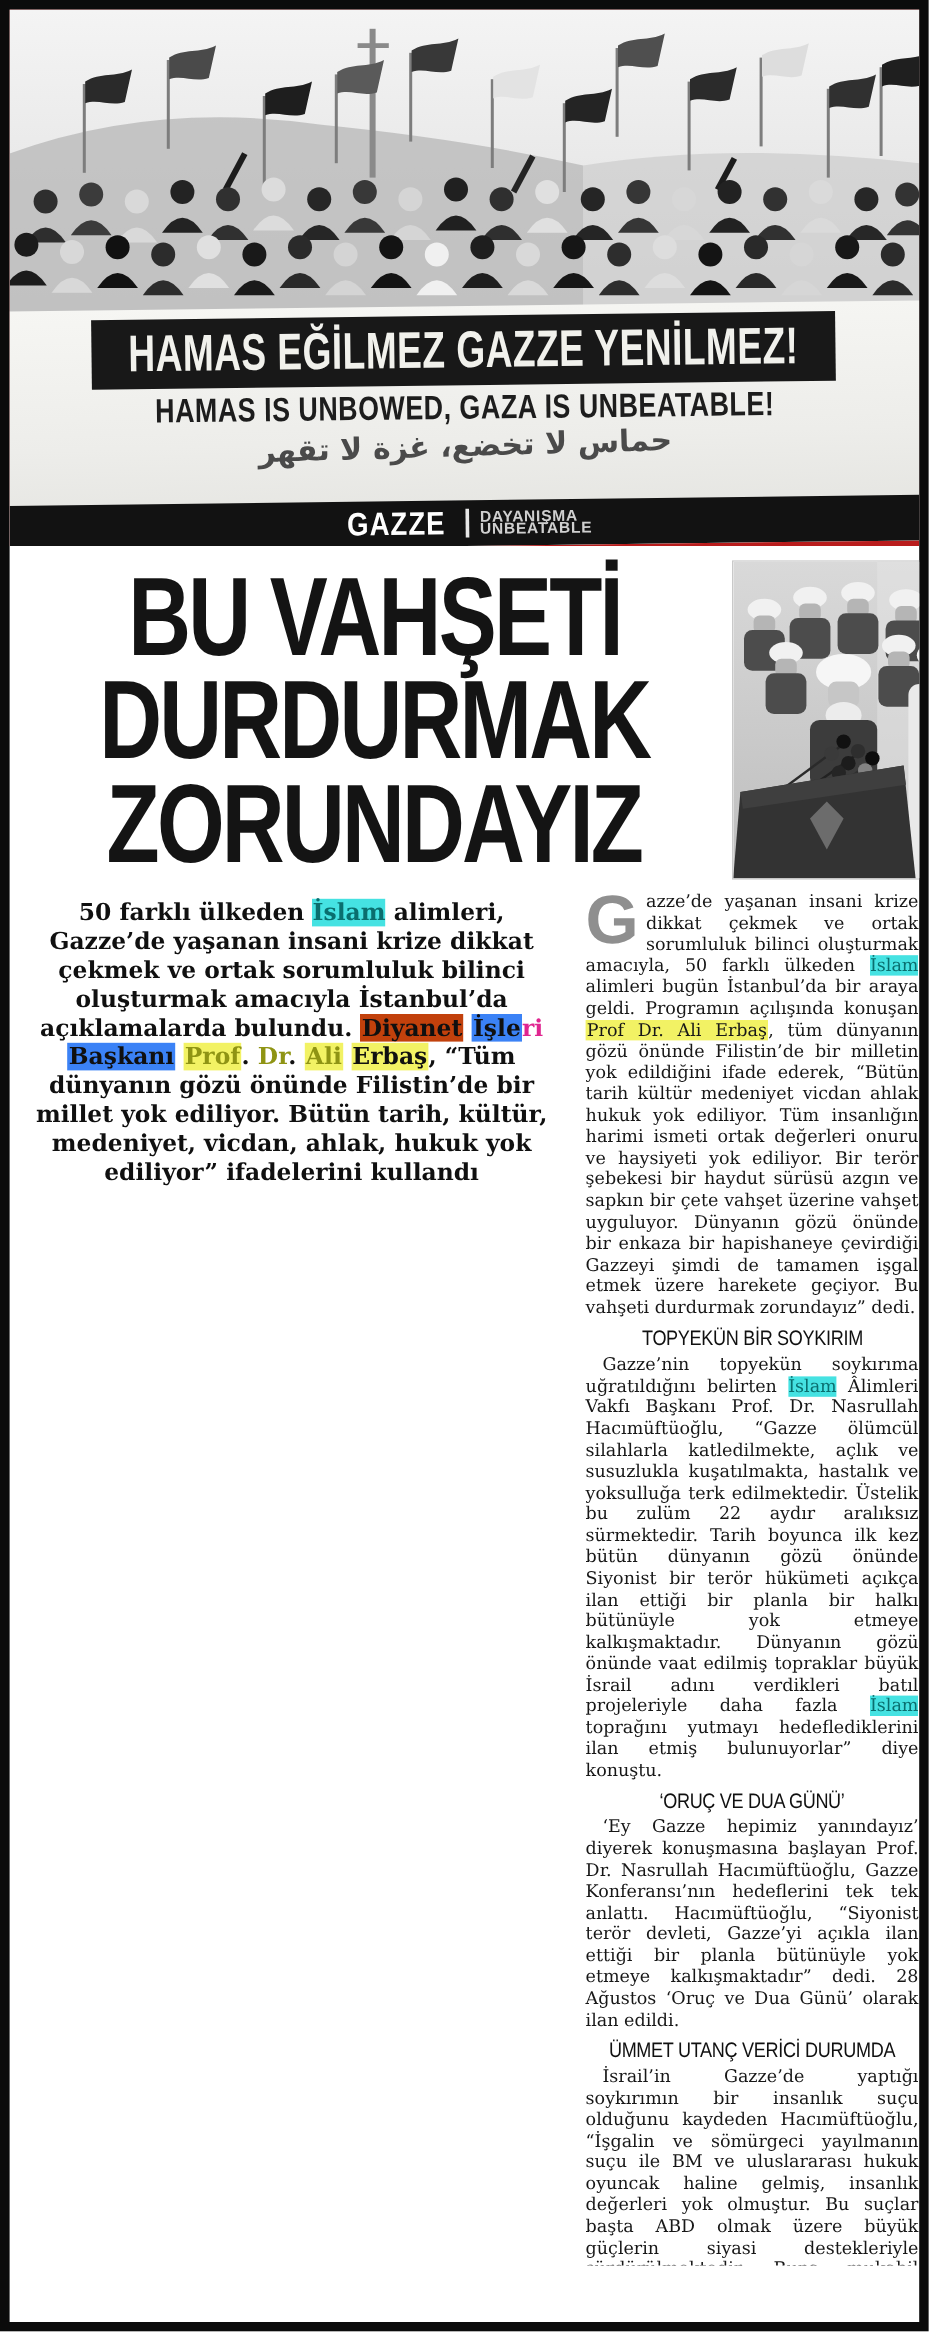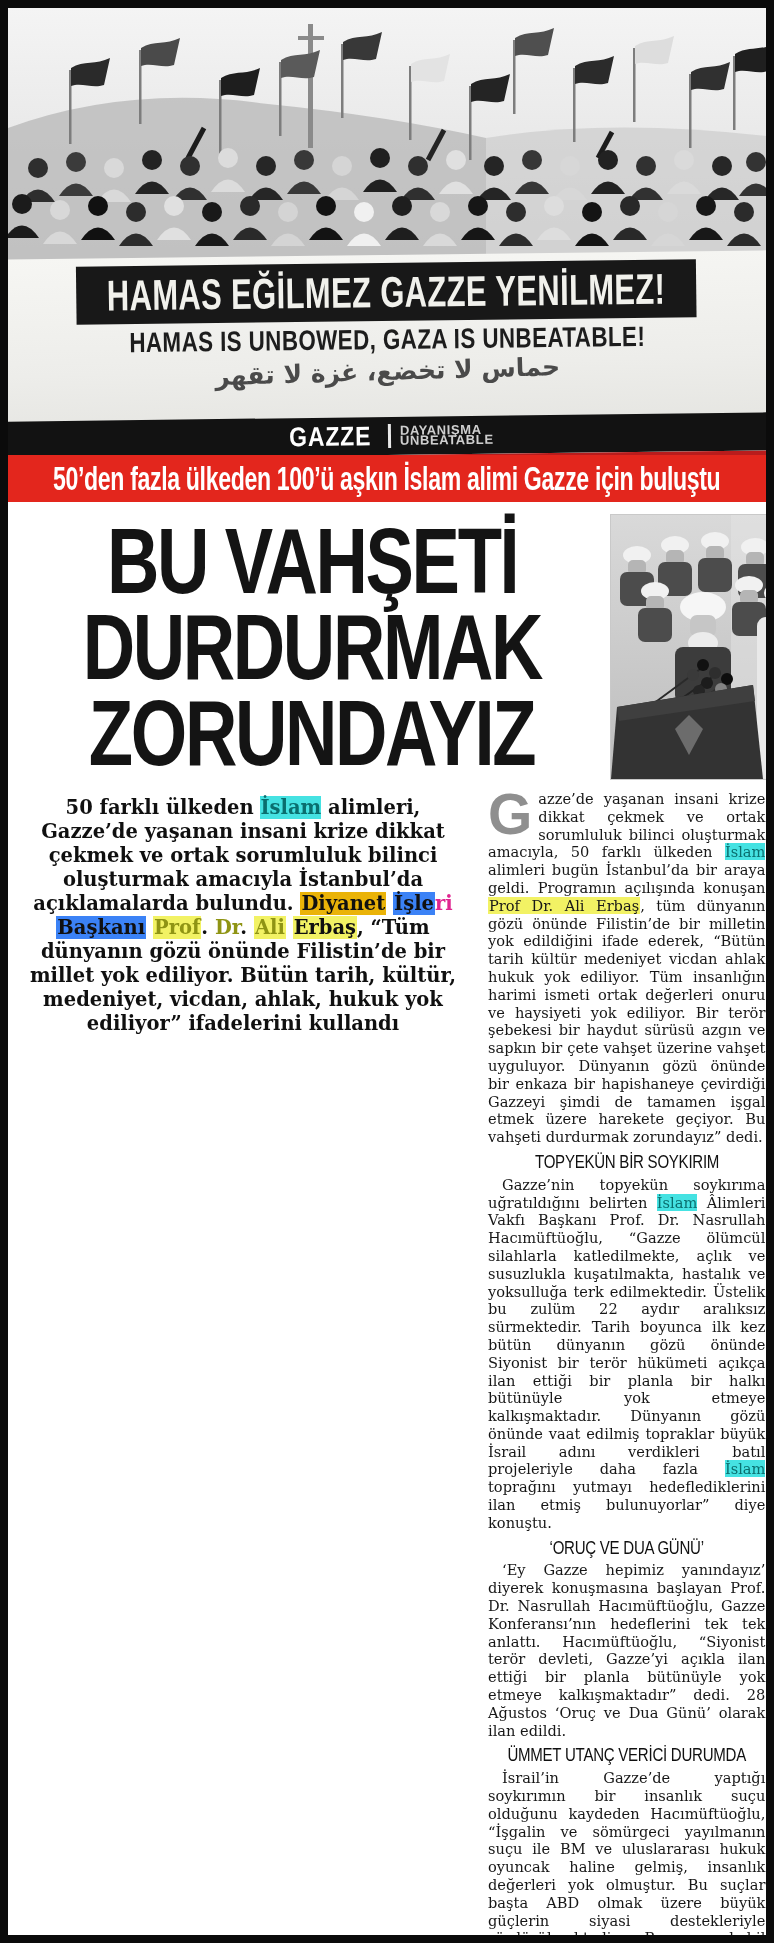--- a/index.html
+++ b/index.html
@@ -84,21 +84,21 @@
   .body-col h3 span {
     font-family:"Liberation Sans", sans-serif; font-size:17.5px; white-space:nowrap;
     transform:scaleX(0.86); letter-spacing:-0.3px;
   }
   .dropcap {
     float:left; font-family:"Liberation Sans", sans-serif; font-weight:bold;
     font-size:57px; line-height:47px; color:#8f8f8f; padding:1px 6px 0 0;
   }
   
   .seg-cyan       { background:#45e2e2; color:#0a6e6e; padding:0 0; }
-  .seg-orange     { background:#eab308; padding:0 1px; }
+  .seg-orange     { background:#c2410c; padding:0 1px; }
   .seg-pink       { background:#3b82f6; padding:0 1px; }
   .seg-pinktext   { color:#e02590; }
   .seg-yellow     { background:#f2f264; padding:0 1px; }
   .seg-yellowolive{ background:#f2f264; color:#8f9414; padding:0 1px; }
   .seg-olivetext  { color:#8f9414; }
 </style>
 </head>
 <body>
 
 <div class="page">
@@ -190,23 +190,20 @@
         <span class="logo-main">GAZZE</span>
         <span class="logo-divider"></span>
         <span class="logo-sub">
           <span>DAYANIŞMA</span><br>
           <span>UNBEATABLE</span>
         </span>
       </div>
     </div>
   </div>
 
-  <div class="kicker">
-    <span>50’den fazla ülkeden 100’ü aşkın İslam alimi Gazze için buluştu</span>
-  </div>
 
   <div class="head-row">
     <div class="headline">
       <div>BU VAHŞETİ</div>
       <div>DURDURMAK</div>
       <div>ZORUNDAYIZ</div>
     </div>
     <div class="photo-side">
       <svg width="206" height="264" viewBox="0 0 206 264">
         <defs>

